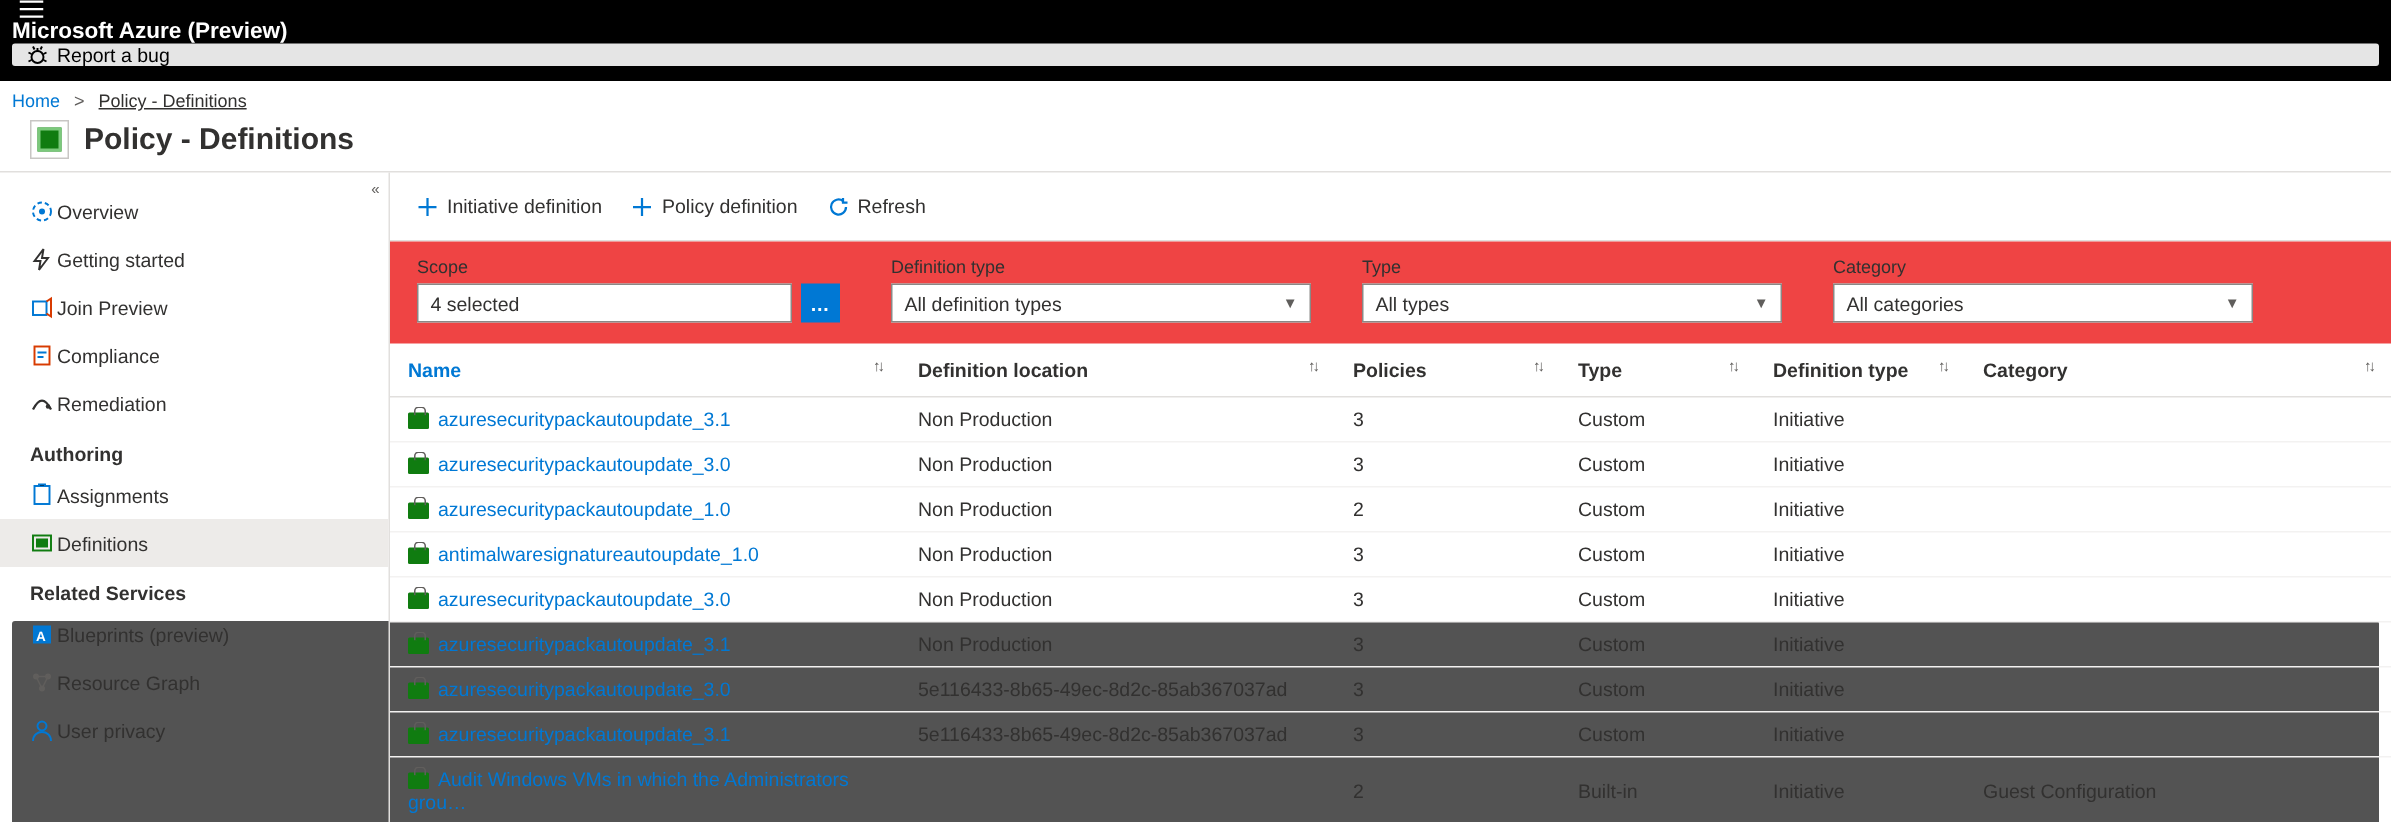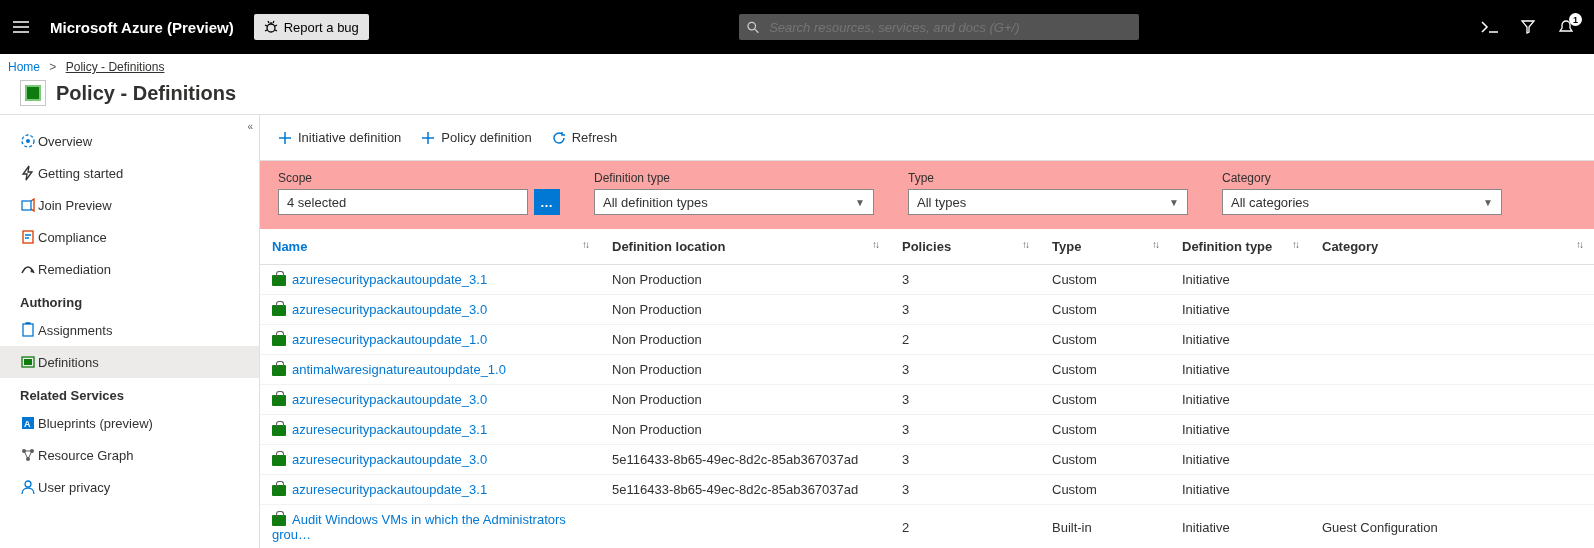--- a/index.html
+++ b/index.html
@@ -1,18 +1,18 @@
 <!DOCTYPE html>
 <html><head>
 <meta charset="utf-8">
 <style>
   * { box-sizing: border-box; }
   html, body { margin:0; padding:0; font-family: "Segoe UI", Arial, sans-serif; font-size:13px; color:#323130; background:#fff; }
   
-  .topbar { height:54px; background:#000; display:flex; align-items:center; color:#fff; padding:0 8px; }
+  .topbar { height:54px; background:#000; display:flex; color:#fff; padding:0 8px;flex-direction:column; }
   .hamburger { width:26px; height:26px; display:flex; align-items:center; justify-content:center; margin-right:16px; cursor:pointer;}
   .brand { font-size:15px; font-weight:600; margin-right:20px; white-space:nowrap; }
   .bug-btn { background:#e5e5e5; color:#000; border:none; height:26px; padding:0 10px; display:flex; align-items:center; font-size:13px; cursor:pointer; gap:6px; border-radius:2px;}
   .topbar-spacer { flex:0 0 370px; }
   .search-global { flex:0 0 400px; height:26px; background:#535353; border-radius:2px; display:flex; align-items:center; padding:0 8px; color:#cfcfcf; font-style:italic; gap:8px;}
   .search-global input { background:transparent; border:none; color:#cfcfcf; font-style:italic; width:100%; outline:none; font-size:13px;}
   .topbar-right { margin-left:auto; display:flex; align-items:center; gap:18px; padding-right:10px;}
   .topbar-right .ticon { width:20px; height:20px; display:flex; align-items:center; justify-content:center; color:#fff; cursor:pointer; position:relative;}
   .badge { position:absolute; top:-4px; right:-6px; background:#fff; color:#000; border-radius:50%; width:13px; height:13px; font-size:9px; display:flex; align-items:center; justify-content:center; font-weight:bold;}
   
@@ -34,21 +34,21 @@
   .side-search input { border:none; outline:none; font-size:12px; font-style:italic; width:100%; color:#605e5c;}
   .nav-item { height:32px; display:flex; align-items:center; padding:0 20px; gap:2px; cursor:pointer; font-size:13px;}
   .nav-item.active { background:#edebe9;}
   .nav-group { padding:10px 20px 4px 20px; font-size:13px; font-weight:600;}
   .nav-icon { width:16px; height:16px; display:flex; align-items:center; justify-content:center; flex:0 0 16px;}
   
   .content { flex:1; overflow:auto;}
   .toolbar { height:46px; display:flex; align-items:center; gap:20px; padding:0 18px; border-bottom:1px solid #e1dfdd;}
   .toolbar .tbtn { display:flex; align-items:center; gap:6px; cursor:pointer; font-size:13px; color:#323130;}
   .toolbar .tbtn .plus, .toolbar .tbtn .refresh { color:#0078d4;}
-  .filterbar { background:#fca5a5; padding:10px 18px 14px 18px; display:flex; gap:34px;}
+  .filterbar { background:#ef4444; padding:10px 18px 14px 18px; display:flex; gap:34px;}
   .filter { display:flex; flex-direction:column; gap:4px;}
   .filter label { font-size:12px;}
   .filter .ctrl { width:280px; height:26px; border:1px solid #8a8886; background:#fff; display:flex; align-items:center; padding:0 8px; justify-content:space-between;}
   .scope-row { display:flex; gap:6px;}
   .scope-row .ctrl { width:250px;}
   .scope-row .ellips { width:26px; height:26px; background:#0078d4; color:#fff; display:flex; align-items:center; justify-content:center; cursor:pointer; font-weight:bold; letter-spacing:1px;}
   .chev { font-size:10px; color:#605e5c;}
   
   table.defs { width:100%; border-collapse:collapse; font-size:13px;}
   table.defs th { text-align:left; font-weight:600; padding:10px 12px; border-bottom:1px solid #e1dfdd; position:relative;}

